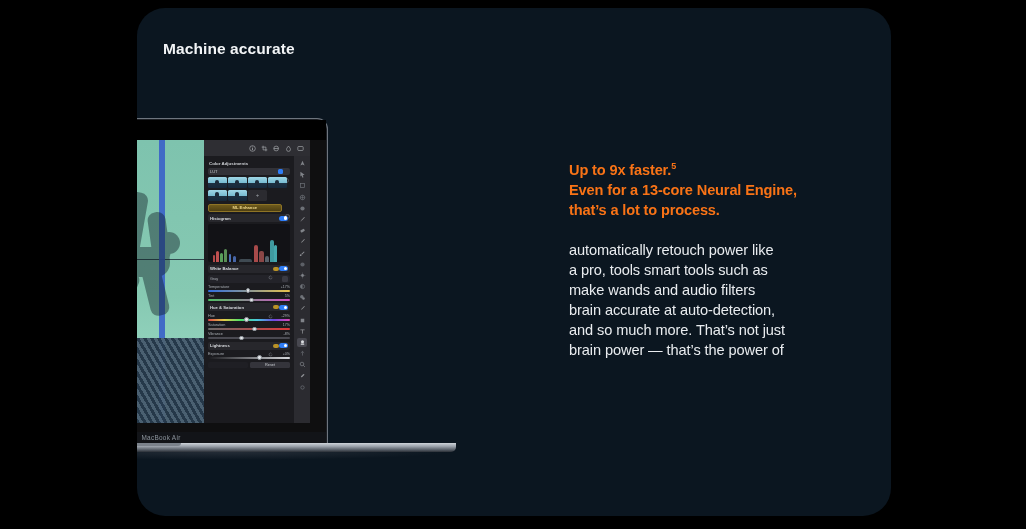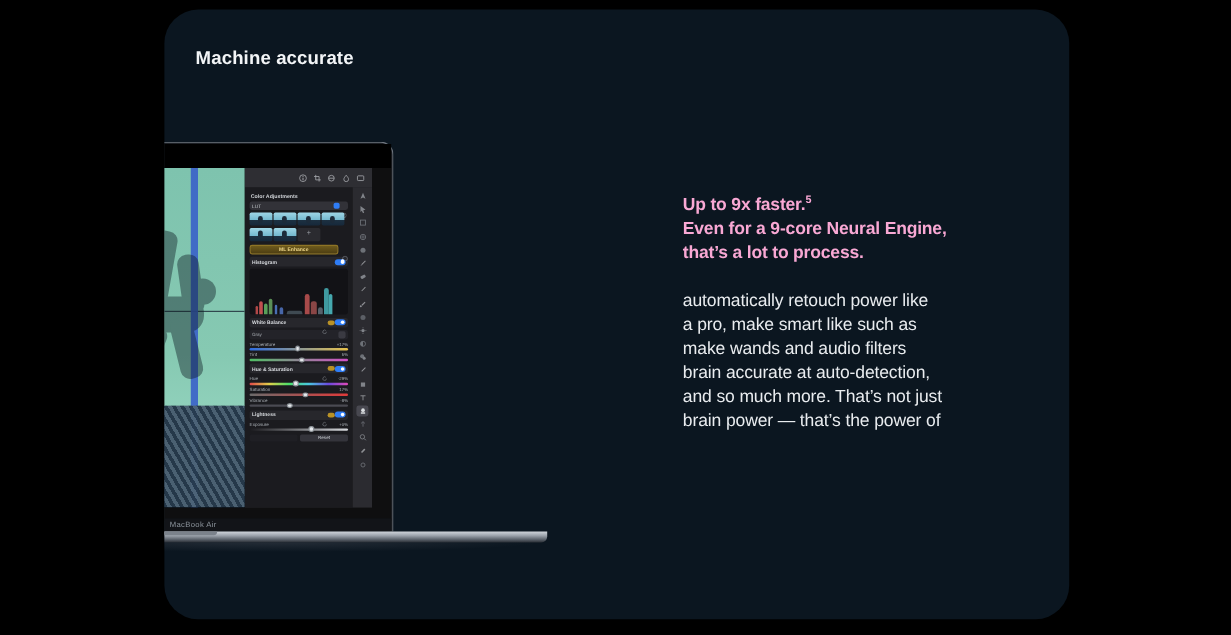--- a/index.html
+++ b/index.html
@@ -21,21 +21,21 @@
 
   #section-title {
     position:absolute; left:26px; top:32px;
     color:#f2f4f6; font-size:15.5px; font-weight:700;
     letter-spacing:.1px;
   }
 
   
   #copy { position:absolute; left:432px; top:148px; width:300px; }
   #headline {
-    color:#f9a8d4; font-size:14.6px; font-weight:700;
+    color:#f97316; font-size:14.6px; font-weight:700;
     line-height:20px; letter-spacing:-.15px;
   }
   #headline sup { font-size:9px; vertical-align:super; font-weight:700; }
   #body {
     margin-top:20px;
     color:#e9ecef; font-size:14.6px; font-weight:400;
     line-height:20px; letter-spacing:-.1px;
   }
   .bl { display:block; white-space:nowrap; }
 
@@ -554,26 +554,26 @@
 
     <div id="base">
       <div id="base-notch"></div>
     </div>
     <div id="base-shadow"></div>
   </div>
 
   <div id="copy">
     <div id="headline">
         <span class="bl">Up to 9x faster.<sup>5</sup></span>
-        <span class="bl">Even for a 9-core Neural Engine,</span>
+        <span class="bl">Even for a 13-core Neural Engine,</span>
         <span class="bl">that’s a lot to process.</span>
       </div>
     <div id="body">
         <span class="bl">automatically retouch power like</span>
-        <span class="bl">a pro, make smart like such as</span>
+        <span class="bl">a pro, tools smart tools such as</span>
         <span class="bl">make wands and audio filters</span>
         <span class="bl">brain accurate at auto-detection,</span>
         <span class="bl">and so much more. That’s not just</span>
         <span class="bl">brain power — that’s the power of</span>
       </div>
   </div>
 
 </div>
 
 </body></html>

